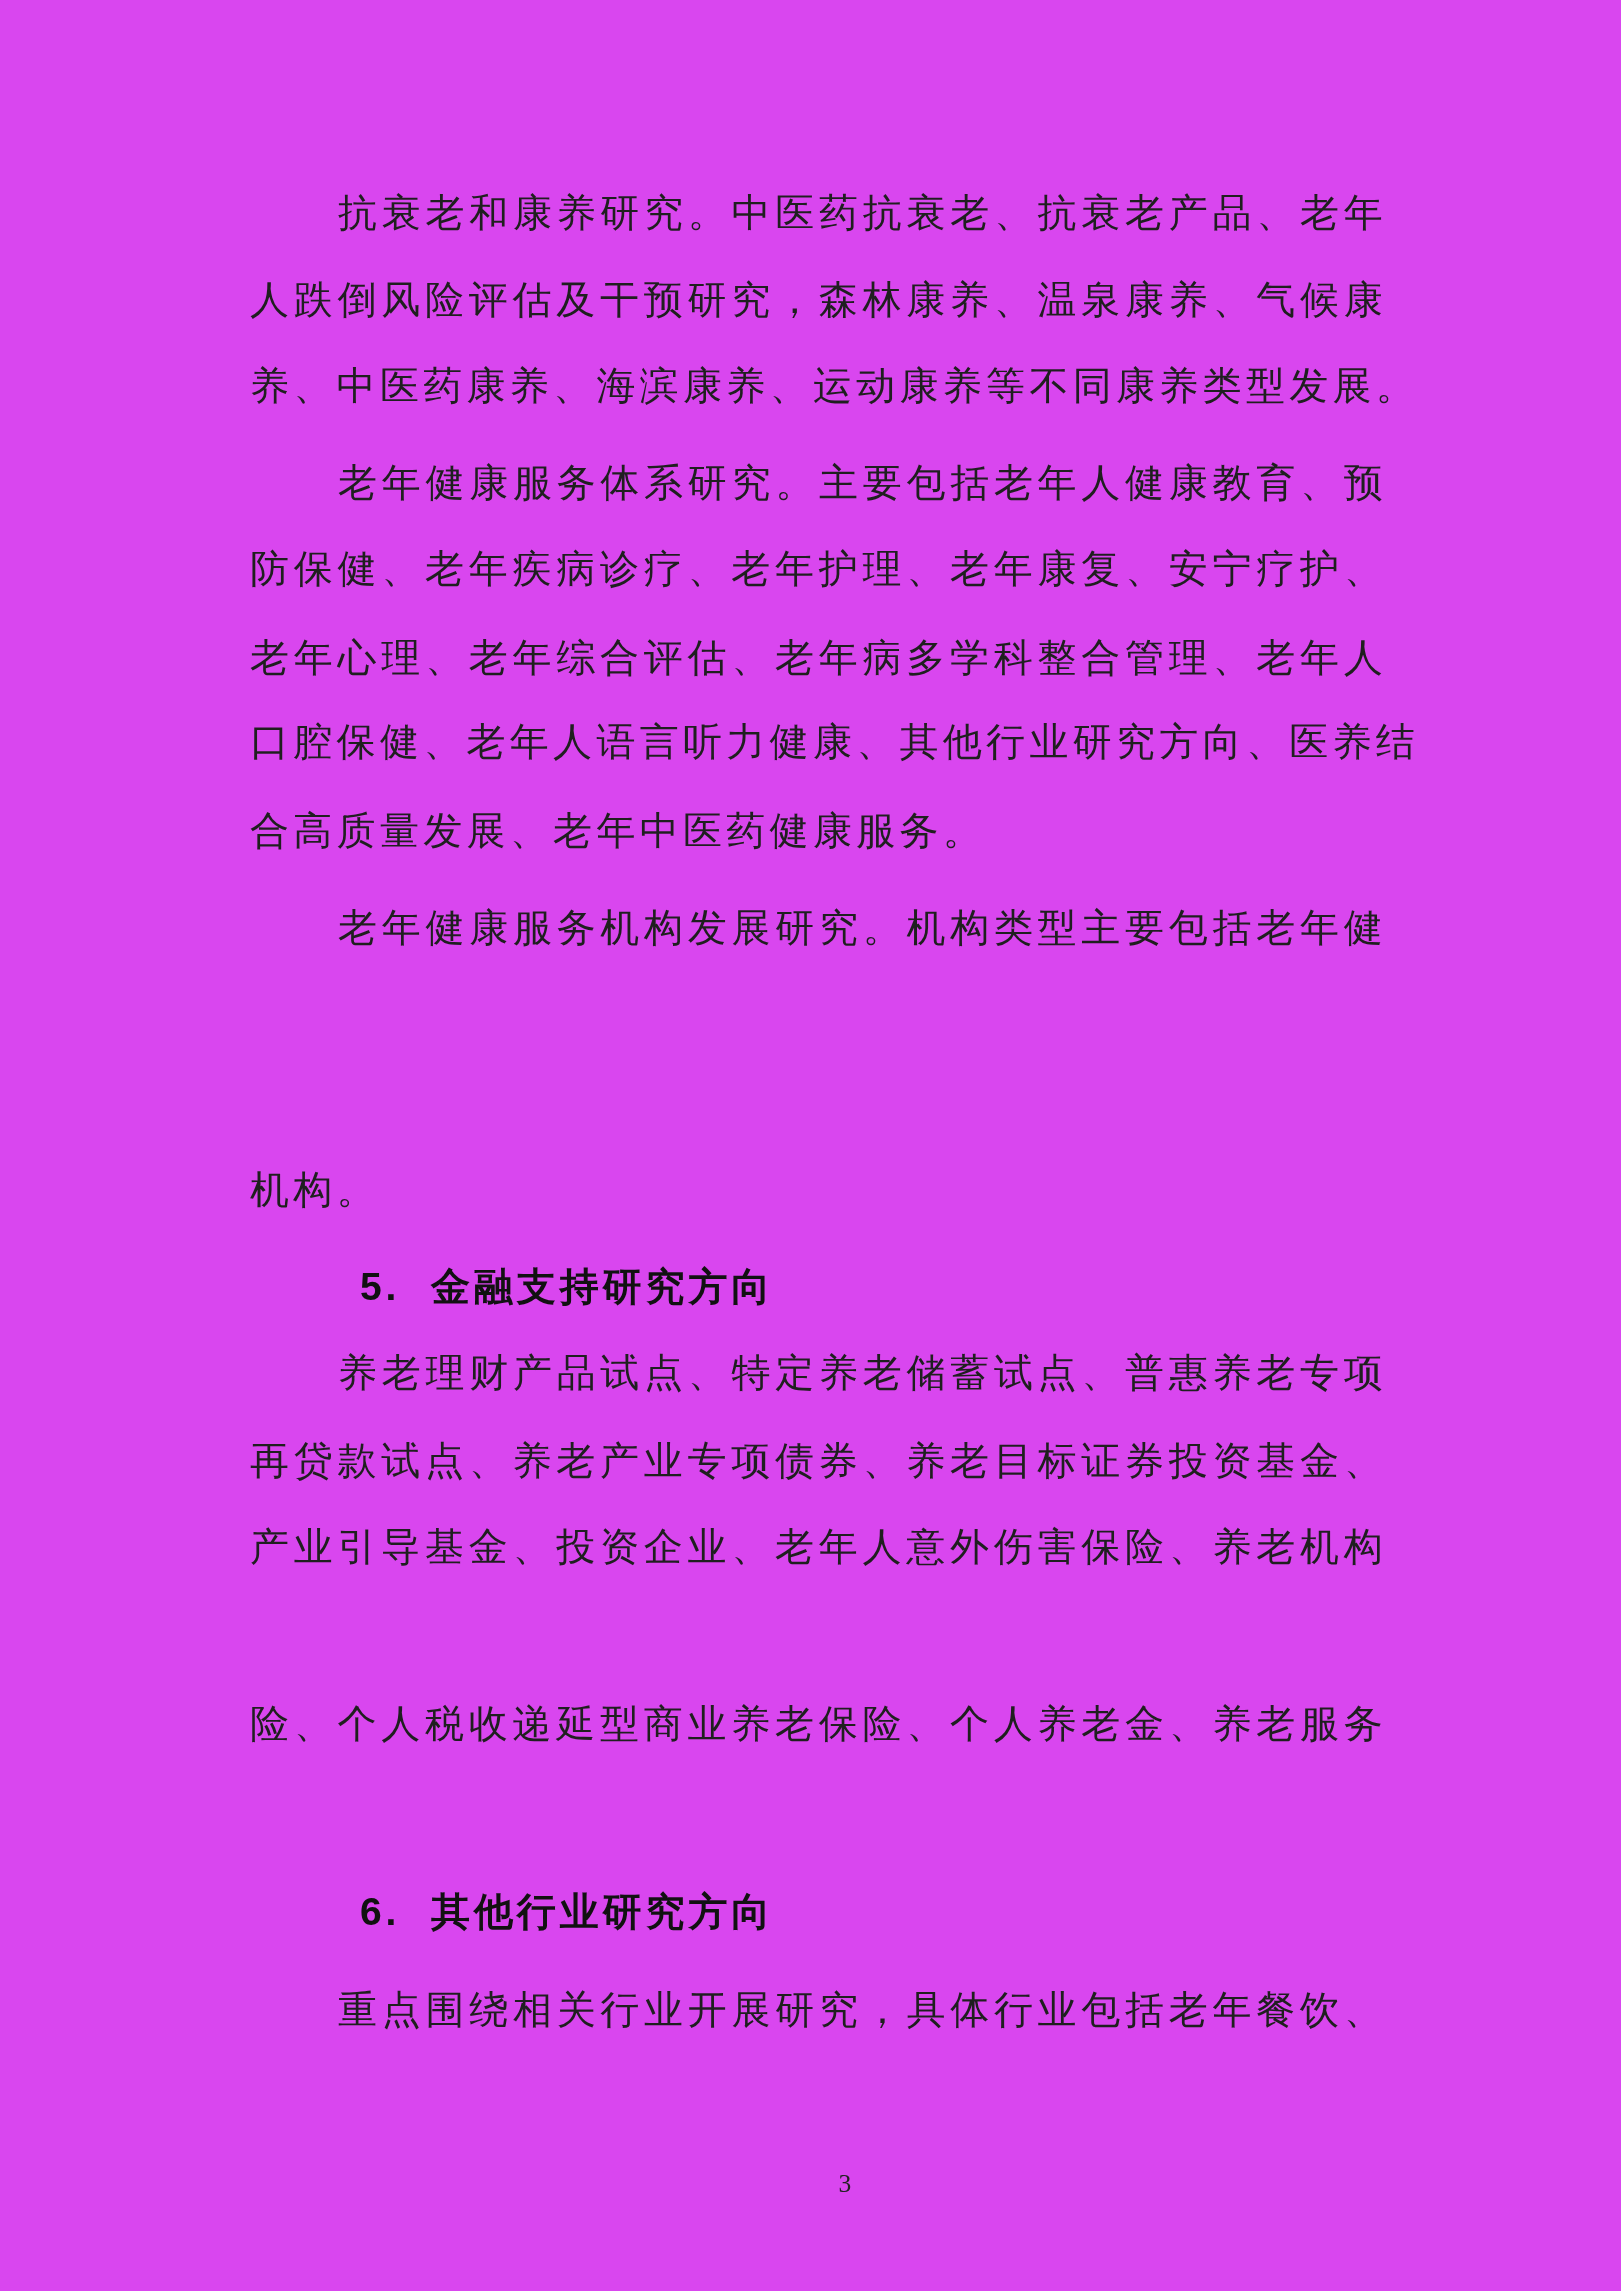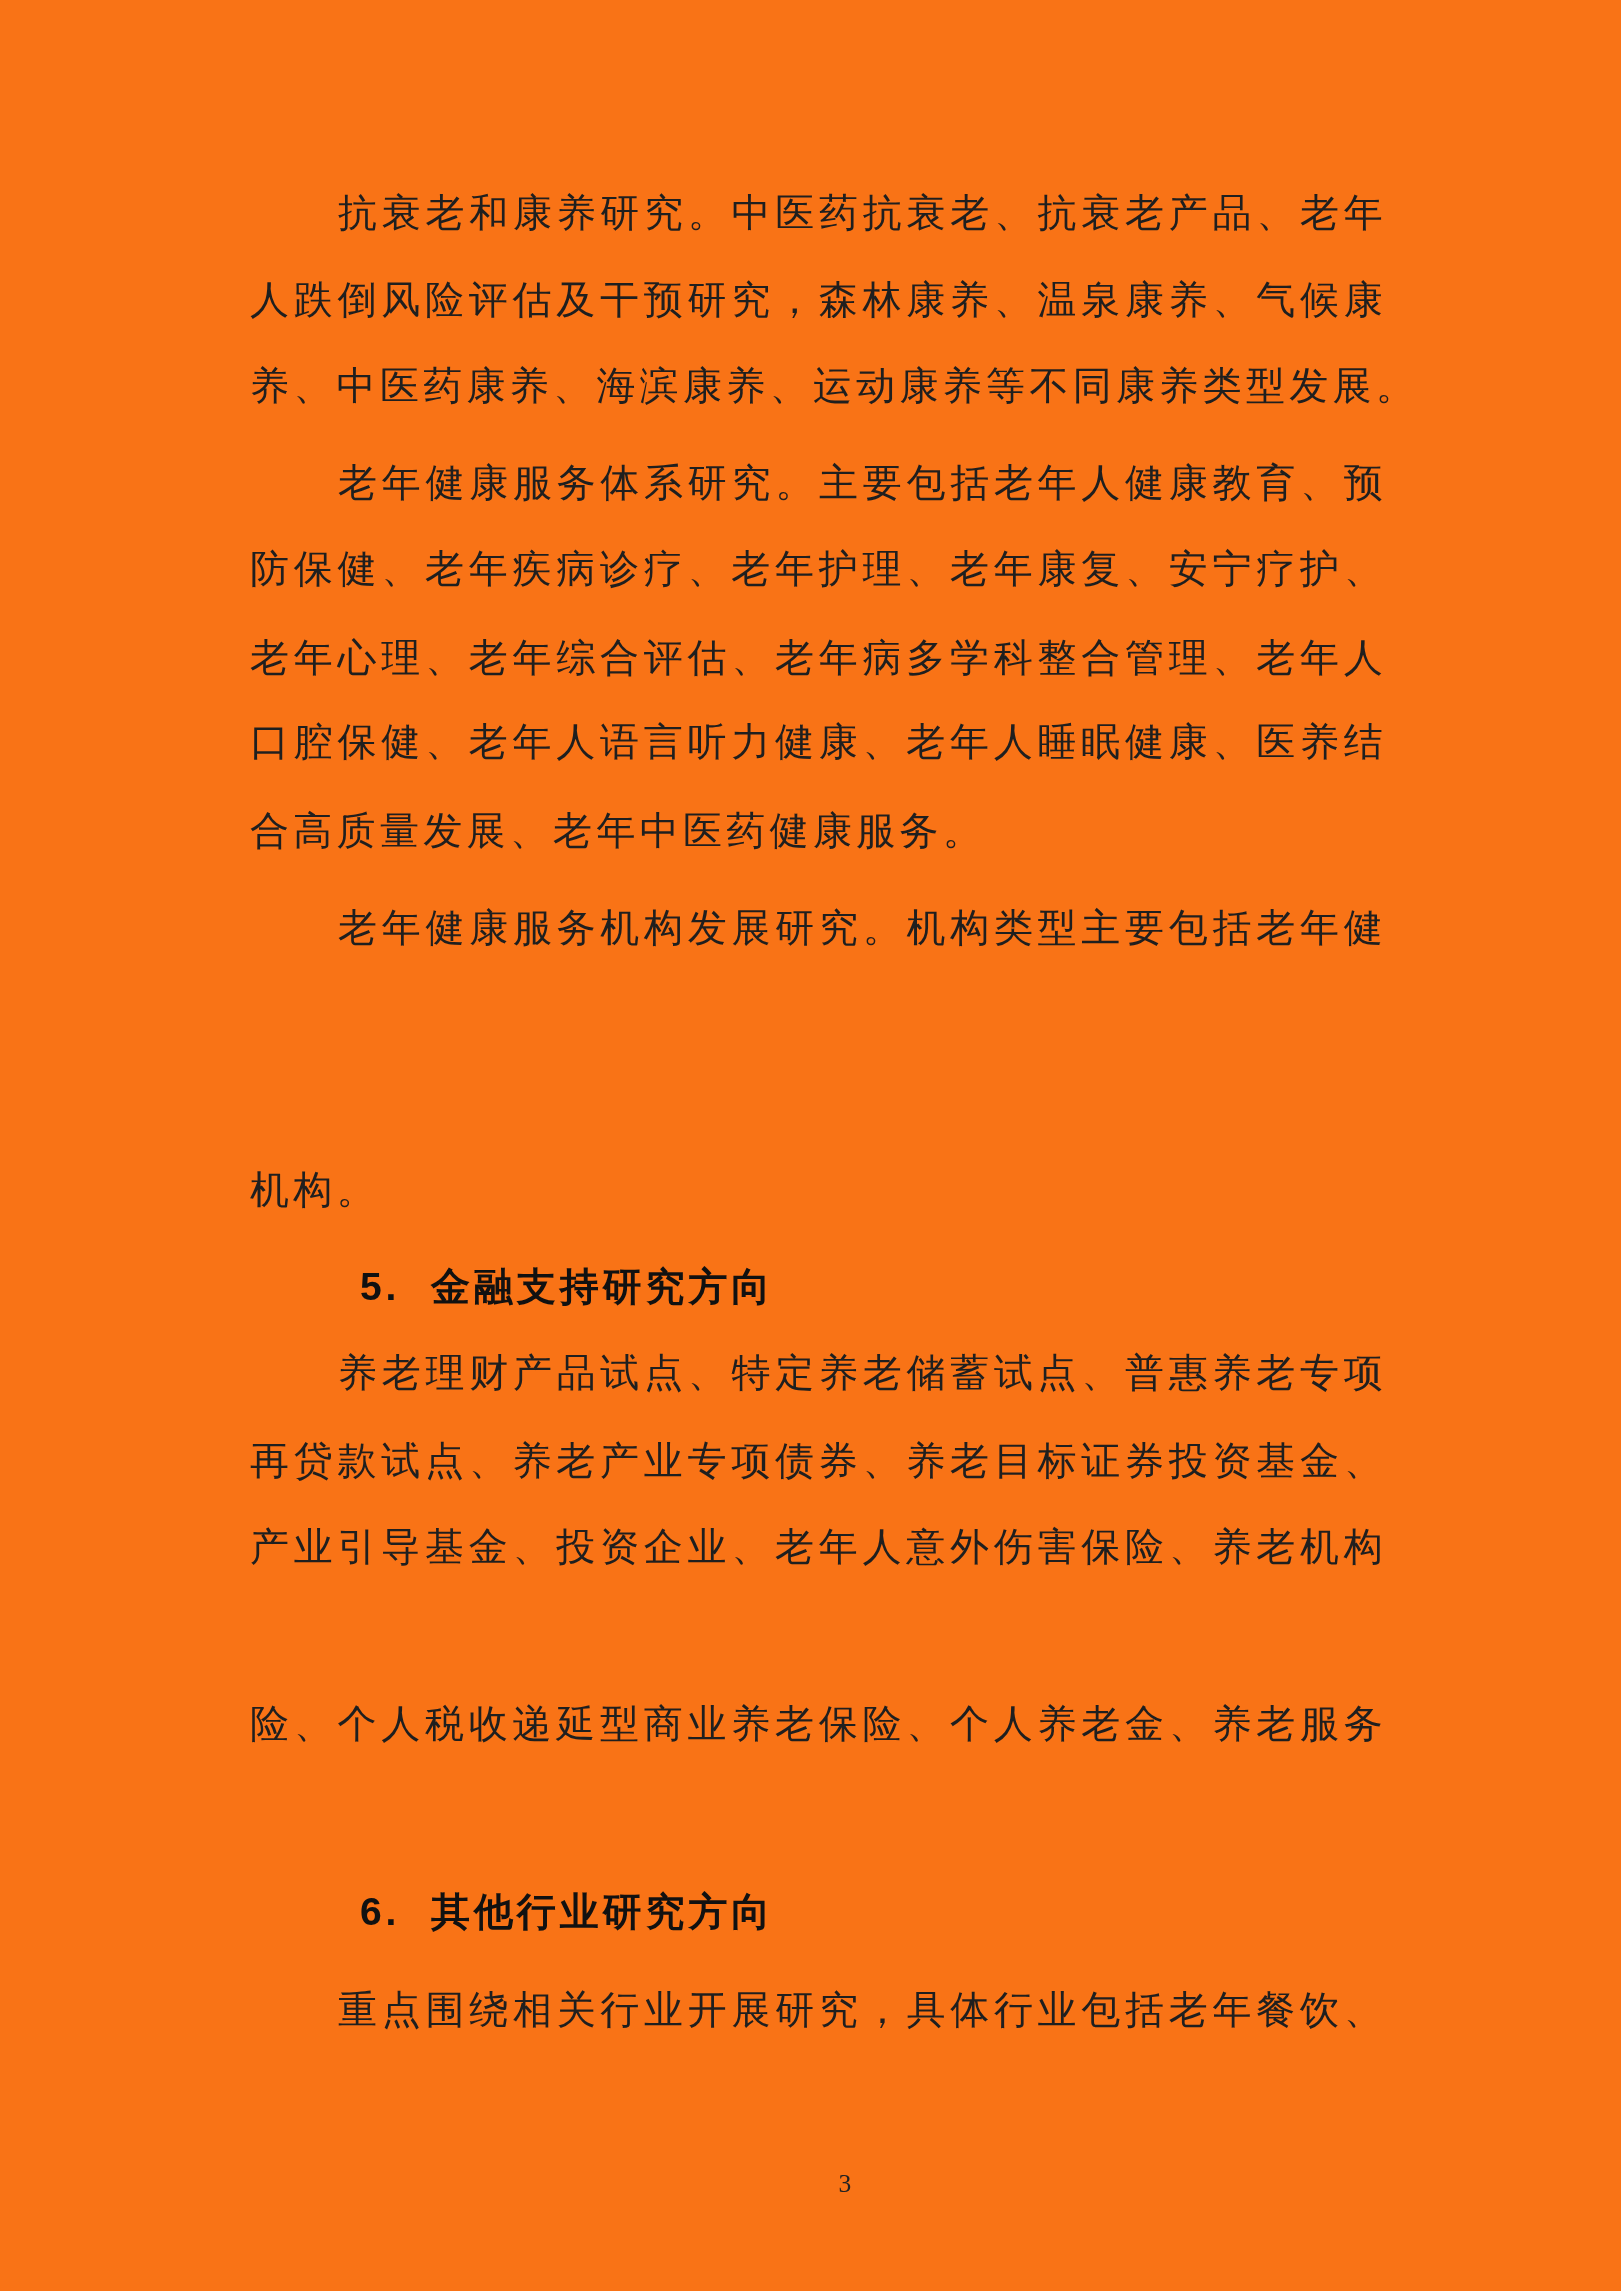--- a/index.html
+++ b/index.html
@@ -13,21 +13,21 @@
       position: relative;
       overflow: hidden;
       color: #1a1a1a;
       font-family: "DejaVu Serif", "Liberation Serif", serif;
     }
     .page {
       position: absolute;
       left: 0; top: 0;
       width: 1621px;
       height: 2292px;
-      background: #f97316;
+      background: #d946ef;
     }
     .line {
       position: absolute;
       left: 250px;
       width: 1137px;
       height: 59px;
       line-height: 59px;
       font-size: 39px;
       letter-spacing: 4.3px;
       white-space: nowrap;
@@ -77,21 +77,21 @@
 
 <div class="page">
 
   <div class="line first" style="top:183px">抗衰老和康养研究。中医药抗衰老、抗衰老产品、老年</div>
   <div class="line" style="top:270px">人跌倒风险评估及干预研究，森林康养、温泉康养、气候康</div>
   <div class="line first" style="top:453px">老年健康服务体系研究。主要包括老年人健康教育、预</div>
 
   <div class="line" style="top:356px">养、中医药康养、海滨康养、运动康养等不同康养类型发展。</div>
   <div class="line" style="top:539px">防保健、老年疾病诊疗、老年护理、老年康复、安宁疗护、</div>
   <div class="line" style="top:628px">老年心理、老年综合评估、老年病多学科整合管理、老年人</div>
-  <div class="line" style="top:712px">口腔保健、老年人语言听力健康、老年人睡眠健康、医养结</div>
+  <div class="line" style="top:712px">口腔保健、老年人语言听力健康、其他行业研究方向、医养结</div>
   <div class="line last" style="top:801px">合高质量发展、老年中医药健康服务。</div>
 
   <div class="line first" style="top:898px">老年健康服务机构发展研究。机构类型主要包括老年健</div>
   <div class="line last" style="top:1160px">机构。</div>
 
   <div class="heading" style="top:1257px">
     <span class="num">5.</span><span>金融支持研究方向</span>
   </div>
 
   <div class="line first" style="top:1343px">养老理财产品试点、特定养老储蓄试点、普惠养老专项</div>

